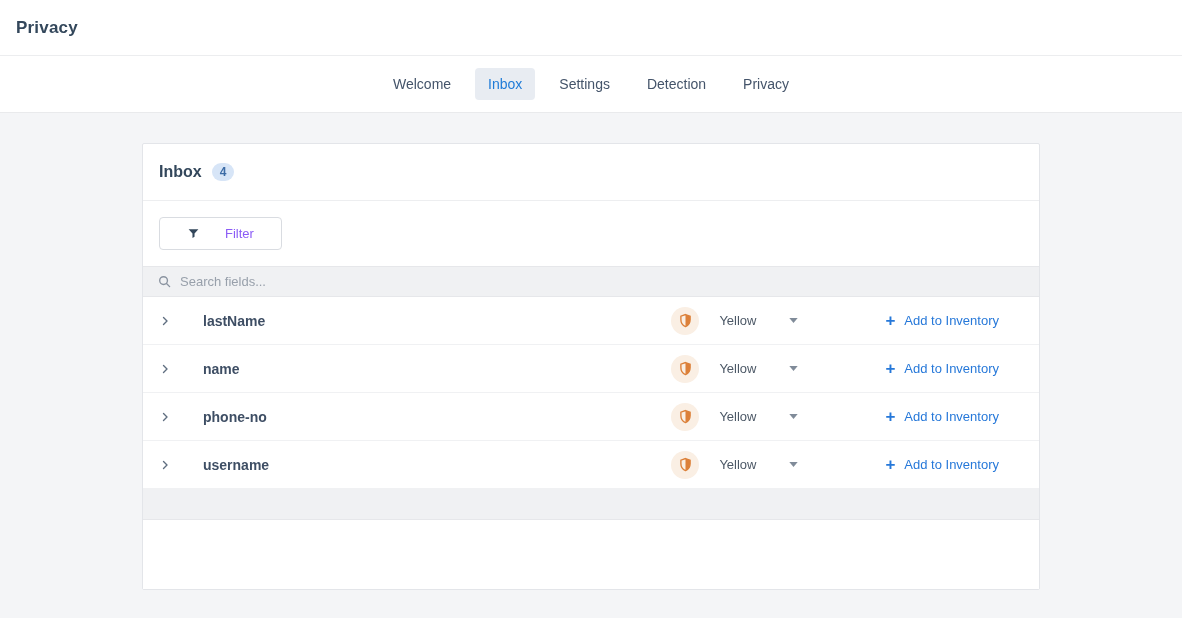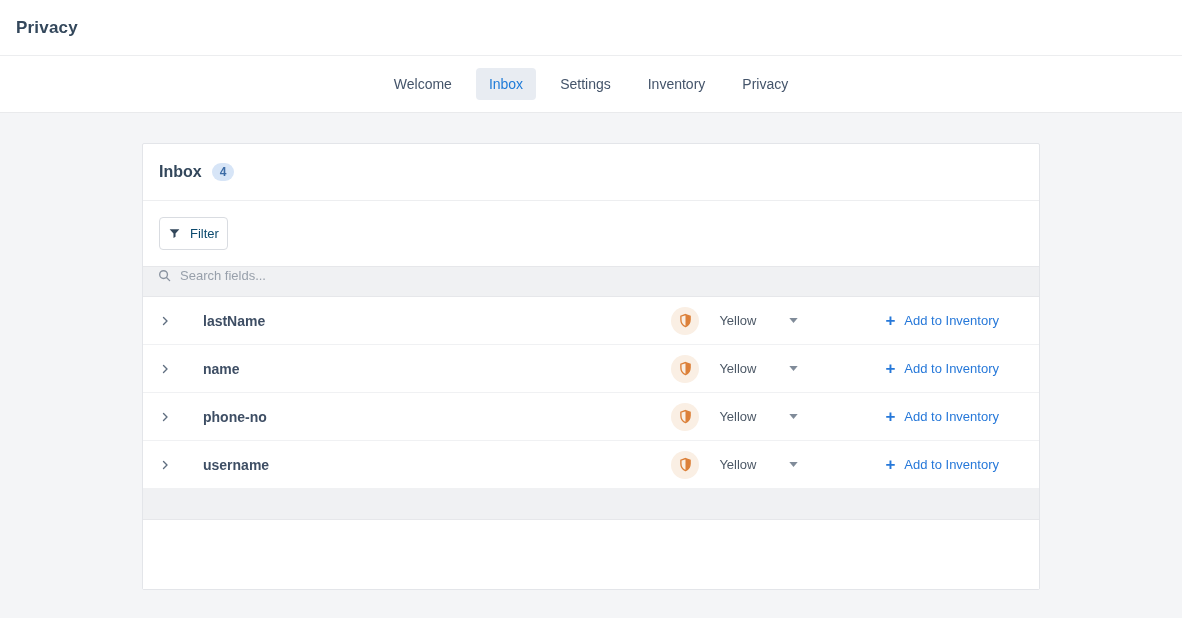--- a/index.html
+++ b/index.html
@@ -53,29 +53,29 @@
   }
   .card-title { font-size: 16px; font-weight: bold; color: #33475B; }
   .count-badge {
     background: #D7E5F7; color: #3B6BA5; font-size: 12px; font-weight: bold;
     border-radius: 10px; padding: 3px 8px; line-height: 1;
   }
   .toolbar {
     height: 65px; flex: 0 0 65px; display: flex; align-items: center; padding: 0 16px;
   }
   .filter-btn {
-    display: inline-flex; align-items: center; gap: 9px;
+    display: inline-flex; align-items: center; gap: 25px;
     background: #FFFFFF; border: 1px solid #D9DCE1; border-radius: 4px;
-    padding: 8px 8px; font-size: 13px; color: #0c4a6e; cursor: pointer;
+    padding: 8px 27px; font-size: 13px; color: #8b5cf6; cursor: pointer;
     font-family: "Liberation Sans", sans-serif;
   }
   .search-bar {
     height: 31px; flex: 0 0 31px; background: #F0F1F3;
     border-top: 1px solid #E6E7EA; border-bottom: 1px solid #E6E7EA;
-    display: flex; align-items: flex-end; padding: 13px 14px; gap: 8px;
+    display: flex; align-items: center; padding: 13px 14px; gap: 8px;
   }
   .search-bar input {
     flex: 1; border: none; outline: none; background: transparent;
     font-size: 13px; color: #4C5866; font-family: "Liberation Sans", sans-serif;
   }
   .search-bar input::placeholder { color: #98A0AB; opacity: 1; }
 
   
   .rows { display: flex; flex-direction: column; justify-content: space-between; }
   .row {
@@ -111,21 +111,21 @@
 <body>
 
 <div class="app-header">
   <div class="app-title">Privacy</div>
 </div>
 
 <div class="nav-bar" id="nav-tabs">
     <span class="tab">Welcome</span>
     <span class="tab active">Inbox</span>
     <span class="tab">Settings</span>
-    <span class="tab">Inventory</span>
+    <span class="tab">Detection</span>
     <span class="tab">Privacy</span>
   </div>
 
 <div class="content">
   <div class="card">
 
     <div class="card-header">
       <span class="card-title">Inbox</span>
       <span class="count-badge">4</span>
     </div>

